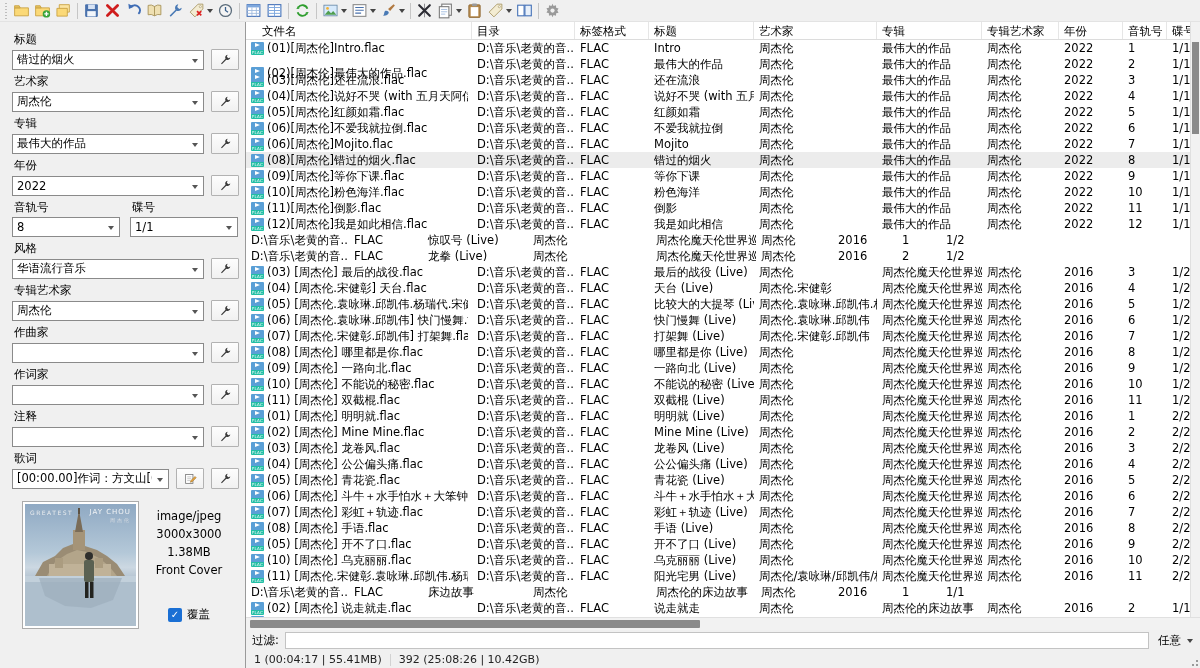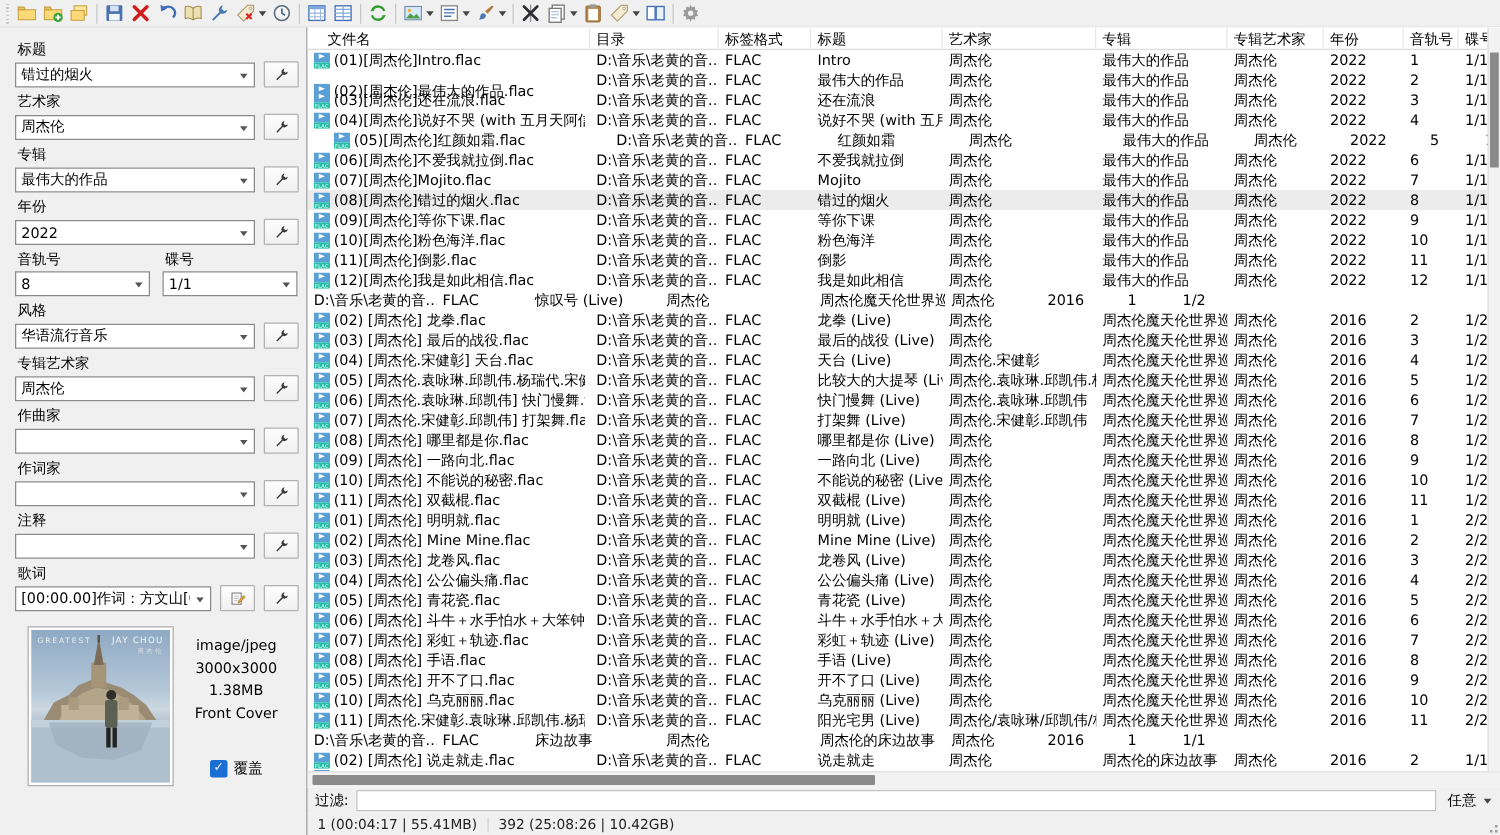--- a/index.html
+++ b/index.html
@@ -550,21 +550,21 @@
         <div class="cell" style="width: 74px;">FLAC</div>
         <div class="cell" style="width: 105px;">说好不哭 (with 五月...</div>
         <div class="cell" style="width: 123px;">周杰伦</div>
         <div class="cell" style="width: 105px;">最伟大的作品</div>
         <div class="cell" style="width: 77px;">周杰伦</div>
         <div class="cell" style="width: 64px;">2022</div>
         <div class="cell" style="width: 44px;">4</div>
         <div class="cell" style="width: 24px;">1/1</div>
       </div>
       <div class="row">
-        <div class="cell fname" style="width: 226px; margin-left: 16px;">
+        <div class="cell fname" style="width: 226px;">
           <span class="flac-icon">
             <span class="top"></span>
             <span class="bot">FLAC</span>
           </span>
           <span style="overflow: hidden; white-space: nowrap;">(05)[周杰伦]红颜如霜.flac</span>
         </div>
         <div class="cell" style="width: 103px;">D:\音乐\老黄的音...</div>
         <div class="cell" style="width: 74px;">FLAC</div>
         <div class="cell" style="width: 105px;">红颜如霜</div>
         <div class="cell" style="width: 123px;">周杰伦</div>
@@ -591,21 +591,21 @@
         <div class="cell" style="width: 64px;">2022</div>
         <div class="cell" style="width: 44px;">6</div>
         <div class="cell" style="width: 24px;">1/1</div>
       </div>
       <div class="row">
         <div class="cell fname" style="width: 226px;">
           <span class="flac-icon">
             <span class="top"></span>
             <span class="bot">FLAC</span>
           </span>
-          <span style="overflow: hidden; white-space: nowrap;">(07)[周杰伦]Mojito.flac</span>
+          <span style="overflow: hidden; white-space: nowrap;">(06)[周杰伦]Mojito.flac</span>
         </div>
         <div class="cell" style="width: 103px;">D:\音乐\老黄的音...</div>
         <div class="cell" style="width: 74px;">FLAC</div>
         <div class="cell" style="width: 105px;">Mojito</div>
         <div class="cell" style="width: 123px;">周杰伦</div>
         <div class="cell" style="width: 105px;">最伟大的作品</div>
         <div class="cell" style="width: 77px;">周杰伦</div>
         <div class="cell" style="width: 64px;">2022</div>
         <div class="cell" style="width: 44px;">7</div>
         <div class="cell" style="width: 24px;">1/1</div>
@@ -705,27 +705,20 @@
         <div class="cell" style="width: 74px;">FLAC</div>
         <div class="cell" style="width: 105px;">惊叹号 (Live)</div>
         <div class="cell" style="width: 123px;">周杰伦</div>
         <div class="cell" style="width: 105px;">周杰伦魔天伦世界巡...</div>
         <div class="cell" style="width: 77px;">周杰伦</div>
         <div class="cell" style="width: 64px;">2016</div>
         <div class="cell" style="width: 44px;">1</div>
         <div class="cell" style="width: 24px;">1/2</div>
       </div>
       <div class="row">
-        <div class="cell fname" style="width: 226px;">
-          <span class="flac-icon">
-            <span class="top"></span>
-            <span class="bot">FLAC</span>
-          </span>
-          <span style="overflow: hidden; white-space: nowrap;">(02) [周杰伦] 龙拳.flac</span>
-        </div>
         <div class="cell" style="width: 103px;">D:\音乐\老黄的音...</div>
         <div class="cell" style="width: 74px;">FLAC</div>
         <div class="cell" style="width: 105px;">龙拳 (Live)</div>
         <div class="cell" style="width: 123px;">周杰伦</div>
         <div class="cell" style="width: 105px;">周杰伦魔天伦世界巡...</div>
         <div class="cell" style="width: 77px;">周杰伦</div>
         <div class="cell" style="width: 64px;">2016</div>
         <div class="cell" style="width: 44px;">2</div>
         <div class="cell" style="width: 24px;">1/2</div>
       </div>

